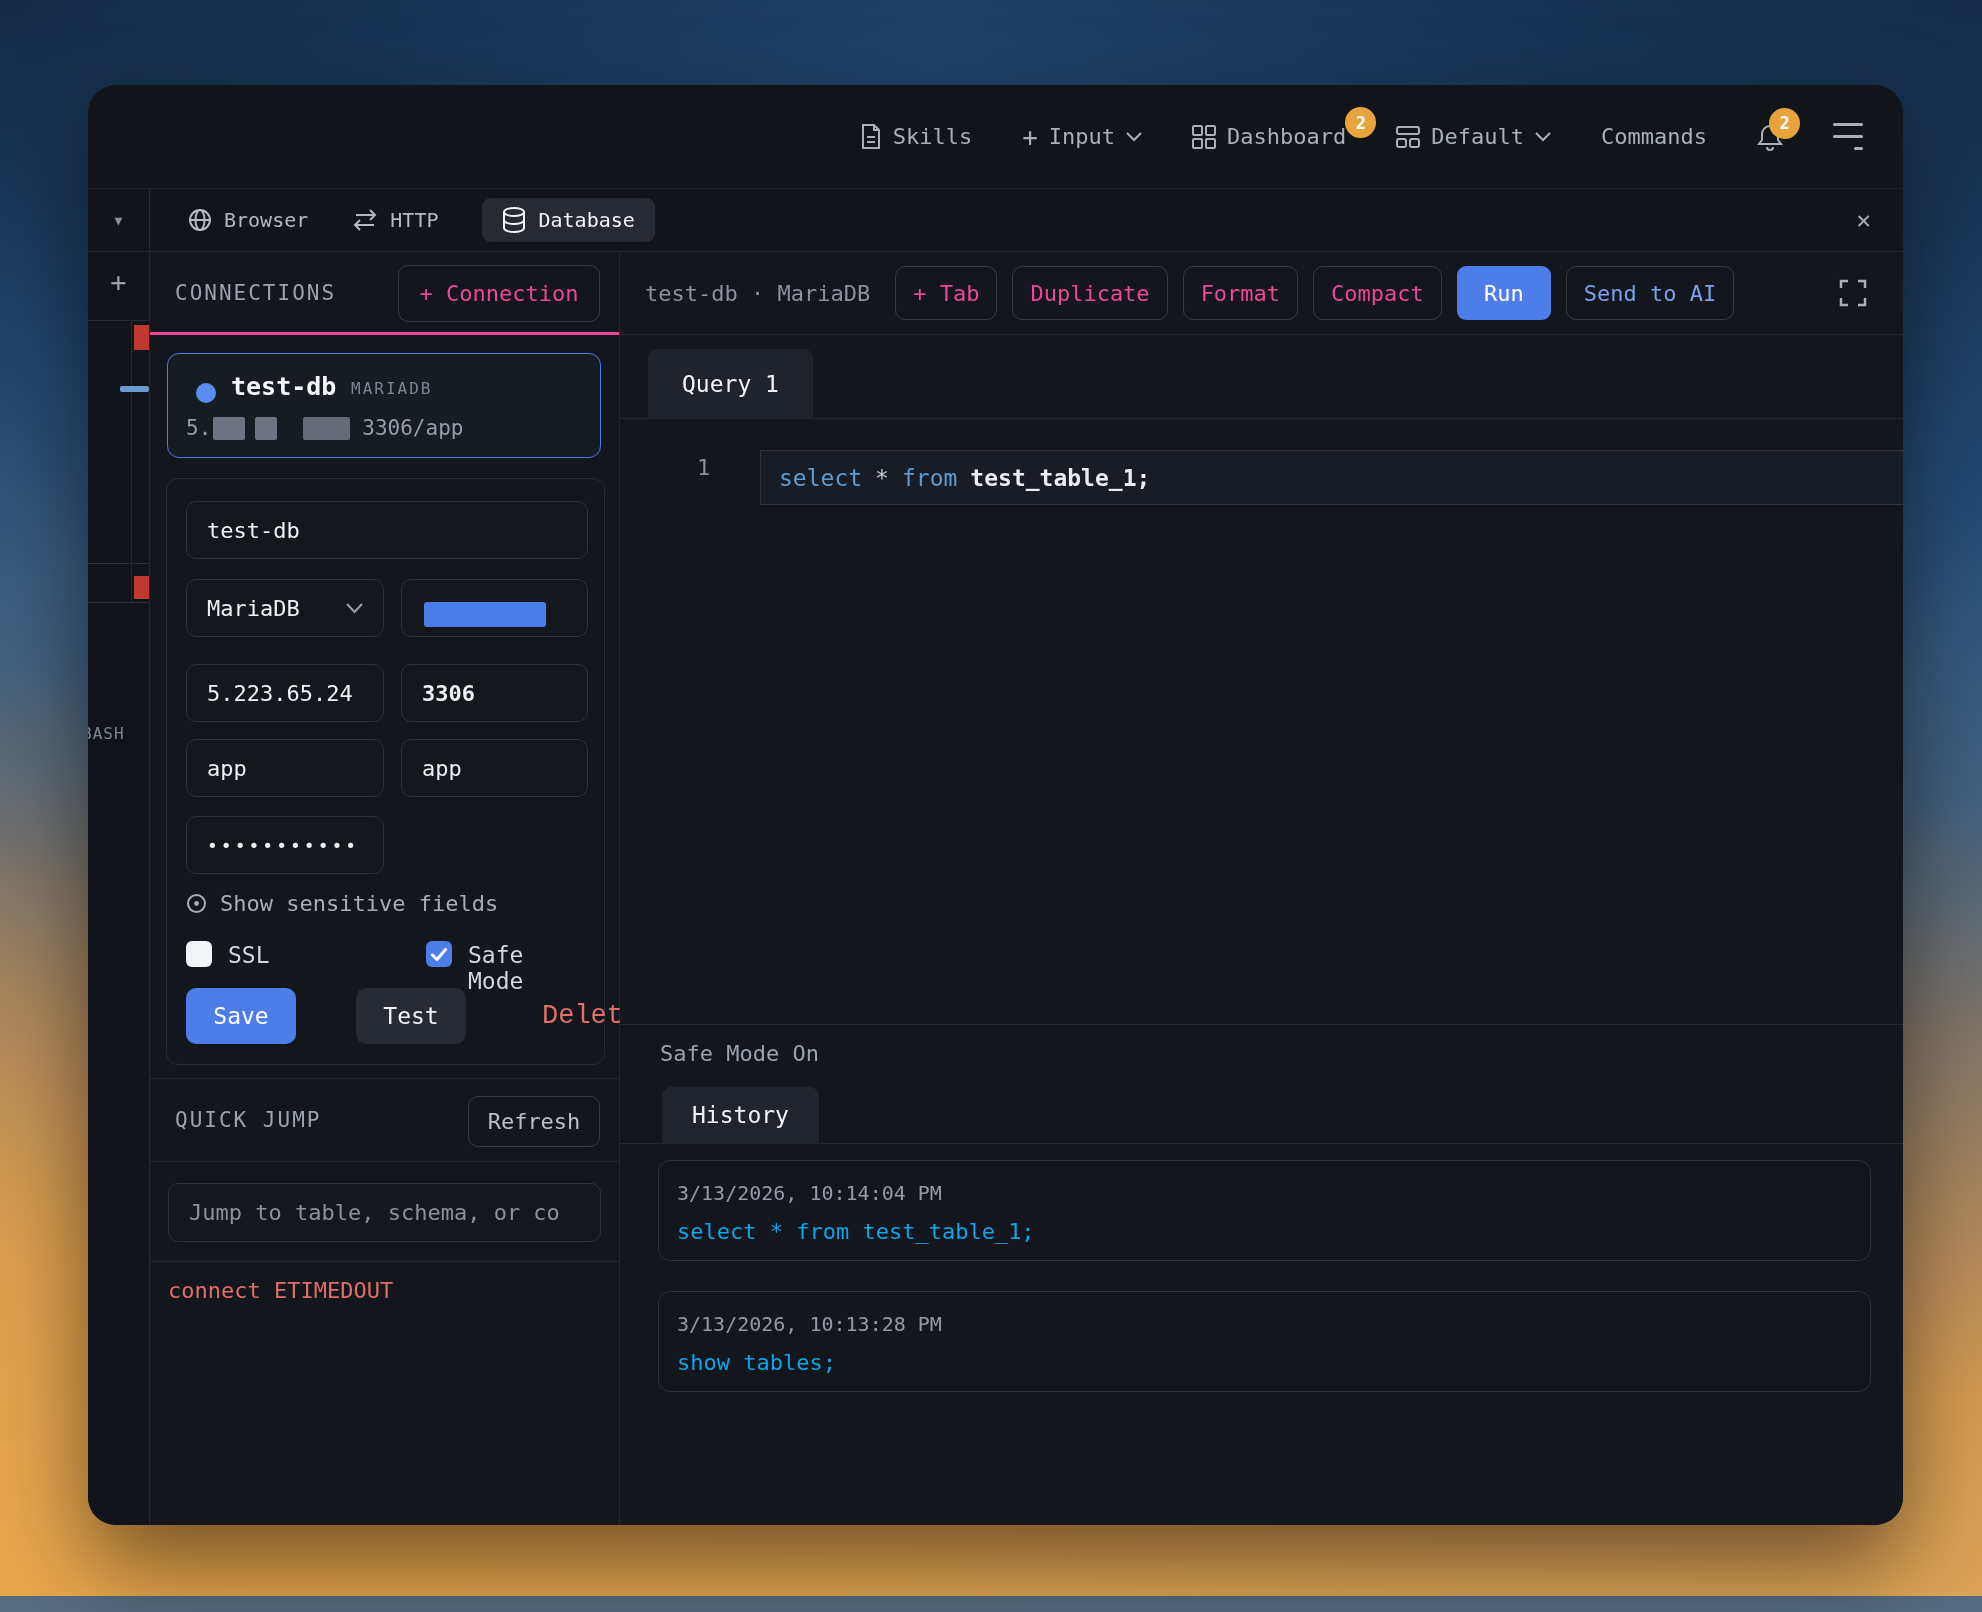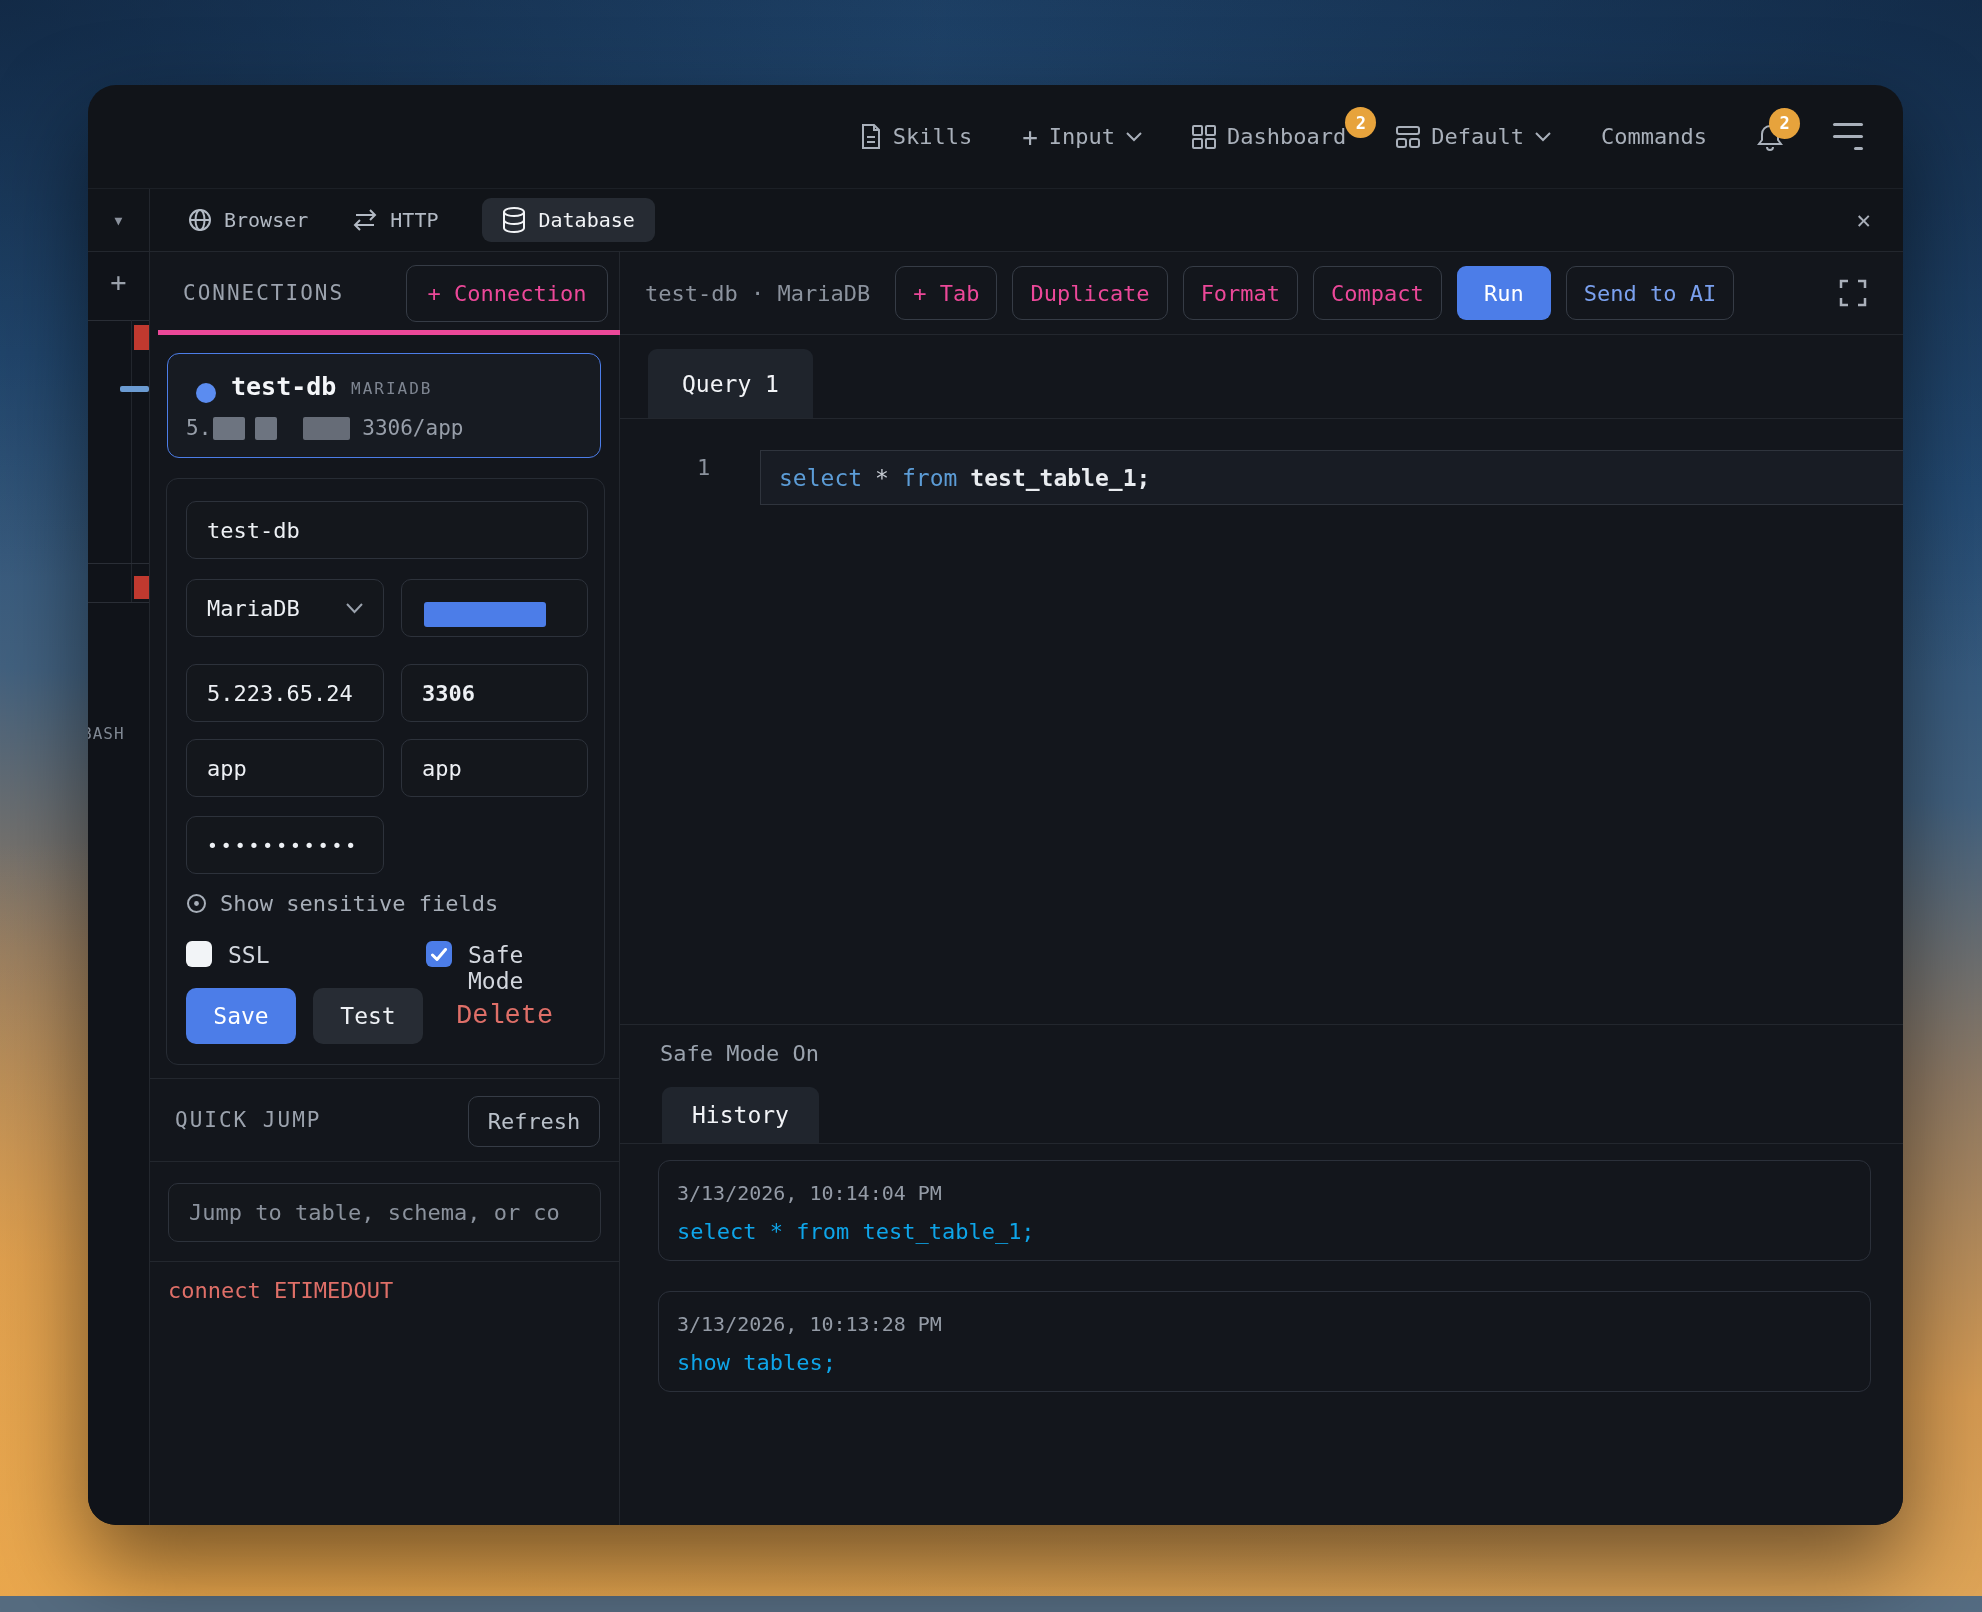--- a/index.html
+++ b/index.html
@@ -40,21 +40,21 @@
   
   .rail{position:absolute;left:0;top:167px;width:62px;bottom:0;border-right:1px solid #23272e;background:#101319;overflow:hidden;}
   .rail .hline{position:absolute;left:0;width:100%;height:1px;background:#2a2e36;}
   .rail .vline{position:absolute;width:1px;background:#22262d;}
   .rail .plus{position:absolute;left:0;top:14px;width:100%;text-align:center;color:#9aa1ab;font-size:27px;}
   .redsq{position:absolute;background:#c0392f;}
   .bluebar{position:absolute;background:#6b9bd2;height:6px;border-radius:2px;}
   .bash{position:absolute;left:-6px;top:472px;color:#7f8792;font-size:16px;letter-spacing:1px;}
   
   .left-panel{position:absolute;left:62px;top:167px;width:470px;bottom:0;background:#13161c;border-right:1px solid #23272e;}
-  .lp-header{position:absolute;left:8px;top:0;width:100%;height:83px;border-bottom:5px solid #ec4899;}
+  .lp-header{position:absolute;left:0;top:0;width:100%;height:83px;border-bottom:3px solid #ec4899;}
   .lp-title{position:absolute;left:25px;top:29px;color:#9ba2ad;font-size:21px;letter-spacing:2px;}
   .btn{border:1px solid #363c46;border-radius:10px;color:#ec4899;font-size:22px;background:transparent;
     font-family:inherit;display:flex;align-items:center;justify-content:center;cursor:pointer;}
   .add-conn{position:absolute;left:248px;top:13px;width:202px;height:57px;}
   .conn-card{position:absolute;left:17px;top:101px;width:434px;height:105px;border:1.5px solid var(--accent);
     border-radius:12px;background:#171b22;}
   .conn-dot{position:absolute;left:28px;top:29px;width:20px;height:20px;border-radius:50%;background:#5b8cf0;}
   .conn-name{position:absolute;left:63px;top:18px;color:#f4f6f9;font-size:25px;font-weight:bold;}
   .conn-type{position:absolute;left:183px;top:25px;color:#7e8591;font-size:16px;letter-spacing:2px;}
   .conn-line2{position:absolute;left:18px;top:62px;display:flex;align-items:center;color:#979ea9;font-size:21px;}
@@ -67,21 +67,21 @@
   .col1{left:19px;width:198px;height:58px;}
   .col2{left:234px;width:187px;height:58px;}
   .select{position:absolute;left:19px;width:198px;height:58px;background:#14171c;border:1px solid #2d323b;
     border-radius:10px;display:flex;align-items:center;color:#edf0f4;font-size:22px;padding:0 20px;justify-content:space-between;}
   .redact-blue{position:absolute;left:257px;top:123px;width:122px;height:25px;background:var(--accent);border-radius:3px;}
   .col2box{position:absolute;left:234px;width:187px;height:58px;background:#14171c;border:1px solid #2d323b;border-radius:10px;}
   .sens{position:absolute;left:19px;top:412px;display:flex;align-items:center;gap:13px;color:#a7aeb8;font-size:22px;}
   .cb-row{position:absolute;left:19px;top:462px;width:402px;height:28px;}
   .checkbox{position:absolute;width:26px;height:26px;border-radius:6px;}
   .cb-label{position:absolute;top:1px;color:#d3d7de;font-size:23px;}
-  .form-actions{position:absolute;left:19px;top:509px;height:56px;display:flex;align-items:center;}
+  .form-actions{position:absolute;left:19px;top:509px;height:56px;display:flex;align-items:center;gap:43px;}
   .btn-primary{background:var(--accent);border:none;border-radius:10px;color:#fff;font-size:23px;
     width:110px;height:56px;font-family:inherit;cursor:pointer;}
   .btn-test{background:#272c34;border:none;border-radius:10px;color:#eef1f5;font-size:23px;width:110px;height:56px;font-family:inherit;margin-left:17px;cursor:pointer;}
   .btn-delete{background:none;border:none;color:var(--error-red);font-size:27px;font-family:Liberation Mono, monospace;margin-left:33px;cursor:pointer;}
   .qj-header{position:absolute;left:0;top:826px;width:100%;height:84px;border-top:1px solid #23272e;border-bottom:1px solid #23272e;}
   .qj-title{position:absolute;left:25px;top:29px;color:#9ba2ad;font-size:21px;letter-spacing:2px;}
   .qj-refresh{position:absolute;left:318px;top:17px;width:132px;height:51px;color:#b9c0c9;}
   .qj-inputrow{position:absolute;left:0;top:910px;width:100%;height:100px;border-bottom:1px solid #23272e;}
   .qj-input{left:18px;top:21px;width:433px;height:59px;white-space:nowrap;overflow:hidden;}
   .conn-error{position:absolute;left:18px;top:1026px;color:var(--error-red);font-size:22px;}

